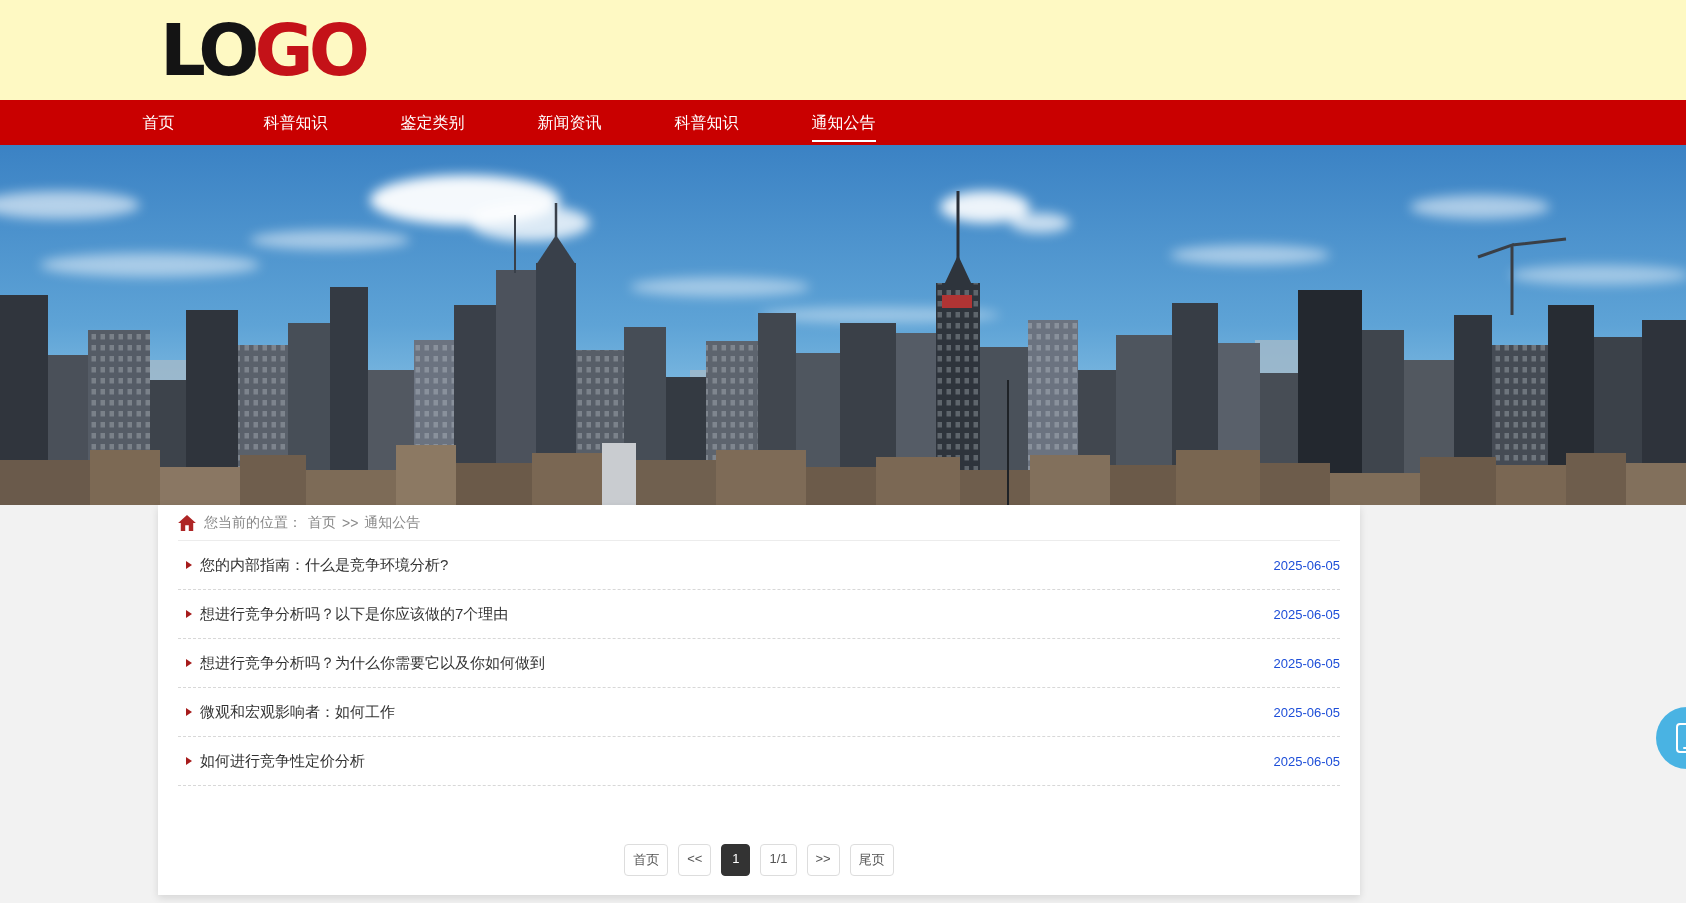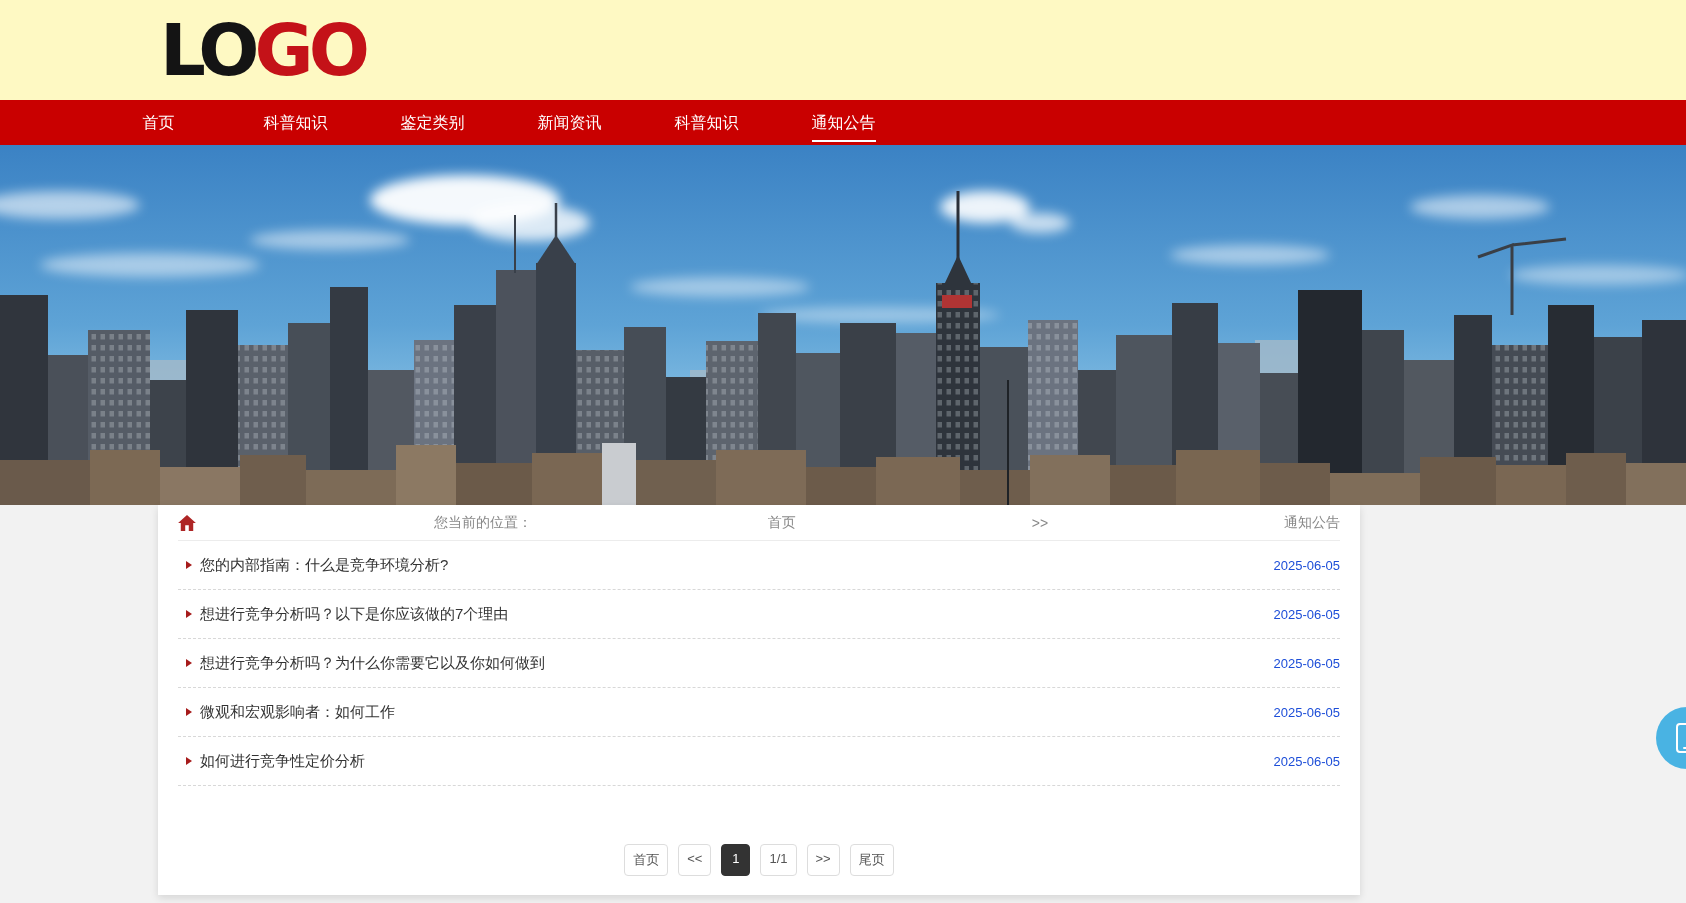--- a/index.html
+++ b/index.html
@@ -30,21 +30,21 @@
   
   .banner { width:100%; height:360px; overflow:hidden; }
   .banner svg { display:block; width:100%; height:100%; }
 
   
   .main { position:relative; width:100%; height:398px; }
   .card { position:absolute; left:158px; top:0; width:1202px; height:390px; background:#ffffff;
           box-shadow:0 3px 8px rgba(0,0,0,.12); padding:0 20px; }
 
   .breadcrumb { height:36px; display:flex; align-items:center; font-size:14px; color:#888;
-                border-bottom:1px solid #ececec;justify-content:space-between; }
+                border-bottom:1px solid #ececec; }
   .breadcrumb .home-ico { margin-right:8px; display:flex; }
   .breadcrumb .crumb-link { color:#888; cursor:pointer; }
   .breadcrumb .sep { margin:0 6px; color:#888; }
   .breadcrumb .prefix { margin-right:6px; }
 
   .notice-row { height:49px; display:flex; align-items:center; justify-content:space-between;
                 border-bottom:1px dashed #d8d8d8; cursor:pointer; }
   .notice-left { display:flex; align-items:center;padding-left:8px; }
   .tri { width:0; height:0; border-top:4px solid transparent; border-bottom:4px solid transparent;
          border-left:6px solid #a61b1b; margin-right:8px; }

